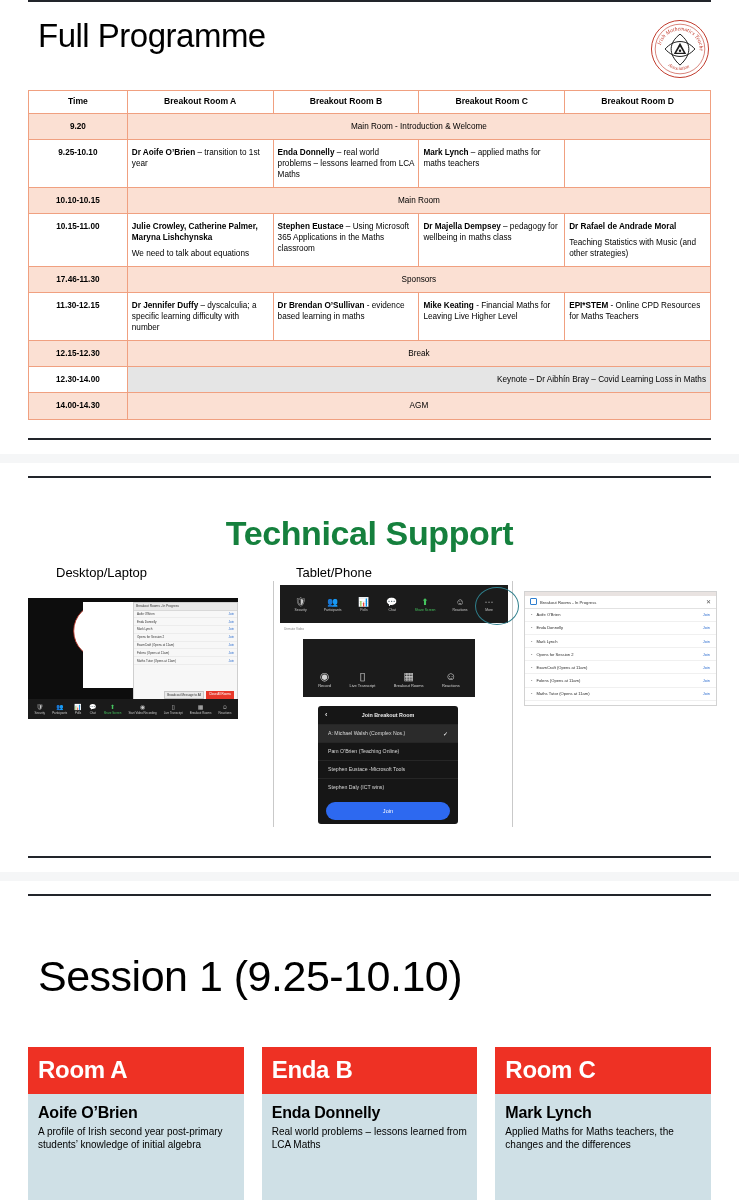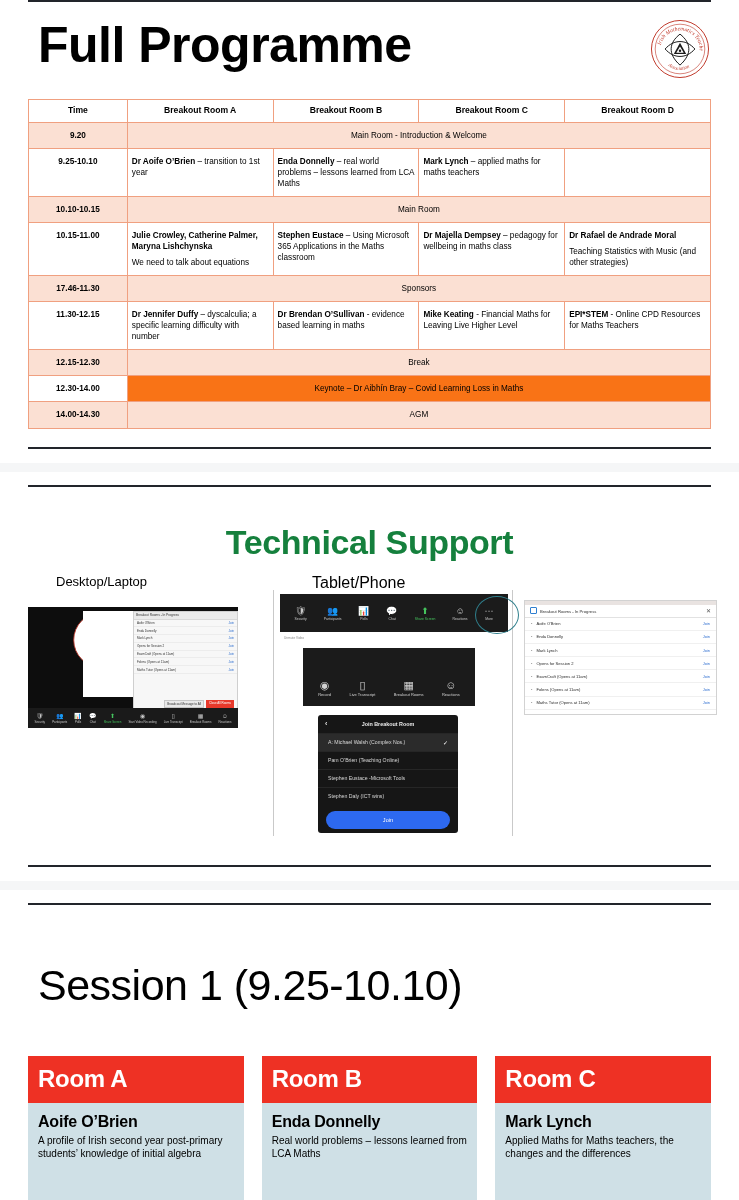--- a/index.html
+++ b/index.html
@@ -36,22 +36,22 @@
   }
 
   
   .s1 { padding: 14px 28px 18px 28px; }
   .s1-head {
     display: flex;
     align-items: flex-start;
     justify-content: space-between;
   }
   .s1-title {
-    font-size: 50px;
-    font-weight: 700;
+    font-size: 33px;
+    font-weight: 400;
     letter-spacing: -0.5px;
     line-height: 1.1;
     margin: 2px 0 16px 10px;
   }
   .logo { width: 62px; height: 62px; flex: none; margin-top: 2px; }
 
   table.prog {
     width: 100%;
     border-collapse: collapse;
     margin-top: 10px;
@@ -78,24 +78,24 @@
     vertical-align: middle;
   }
   tr.tint td { background: #fbe0d3; }
   tr.tint td.full {
     text-align: center;
     font-weight: normal;
     vertical-align: middle;
     padding: 5px 4px;
   }
   tr.plain td.full {
-    text-align: center;
+    text-align: right;
     vertical-align: middle;
     padding: 5px 4px;
-    background: #f97316;
+    background: #e5e5e5;
   }
   .nm { font-weight: bold; }
   .desc { font-weight: normal; }
   .blk { display: block; margin-top: 5px; font-weight: normal; }
   .col-time { width: 14.5%; }
   .col-r { width: 21.4%; }
 
   
   .s2 { padding: 26px 28px 22px 28px; position: relative; min-height: 330px; }
   .s2-title {
@@ -105,22 +105,22 @@
     font-weight: bold;
     letter-spacing: -0.4px;
     margin: 10px 0 10px 0;
   }
   .s2-body { position: relative; height: 270px; }
   .lbl-desktop {
     position: absolute; left: 28px; top: 2px;
     font-size: 13px;
   }
   .lbl-tablet {
-    position: absolute; left: 284px; top: 2px;
-    font-size: 16px;
+    position: absolute; left: 268px; top: 2px;
+    font-size: 13px;
   }
   .vdiv {
     position: absolute; top: 18px; width: 1px; height: 246px;
     background: #c9c9c9;
   }
   .vdiv.a { left: 245px; }
   .vdiv.b { left: 484px; }
 
   
   .cap-desktop {
@@ -529,21 +529,21 @@
       <div class="s3-title">Session 1 (9.25-10.10)</div>
       <div class="cards">
         <div class="card">
           <div class="ch">Room A</div>
           <div class="cb">
             <div class="cname">Aoife O’Brien</div>
             <div class="cdesc">A profile of Irish second year post-primary students’ knowledge of initial algebra</div>
           </div>
         </div>
         <div class="card">
-          <div class="ch">Room B</div>
+          <div class="ch">Enda B</div>
           <div class="cb">
             <div class="cname">Enda Donnelly</div>
             <div class="cdesc">Real world problems – lessons learned from LCA Maths</div>
           </div>
         </div>
         <div class="card">
           <div class="ch">Room C</div>
           <div class="cb">
             <div class="cname">Mark Lynch</div>
             <div class="cdesc">Applied Maths for Maths teachers, the changes and the differences</div>

